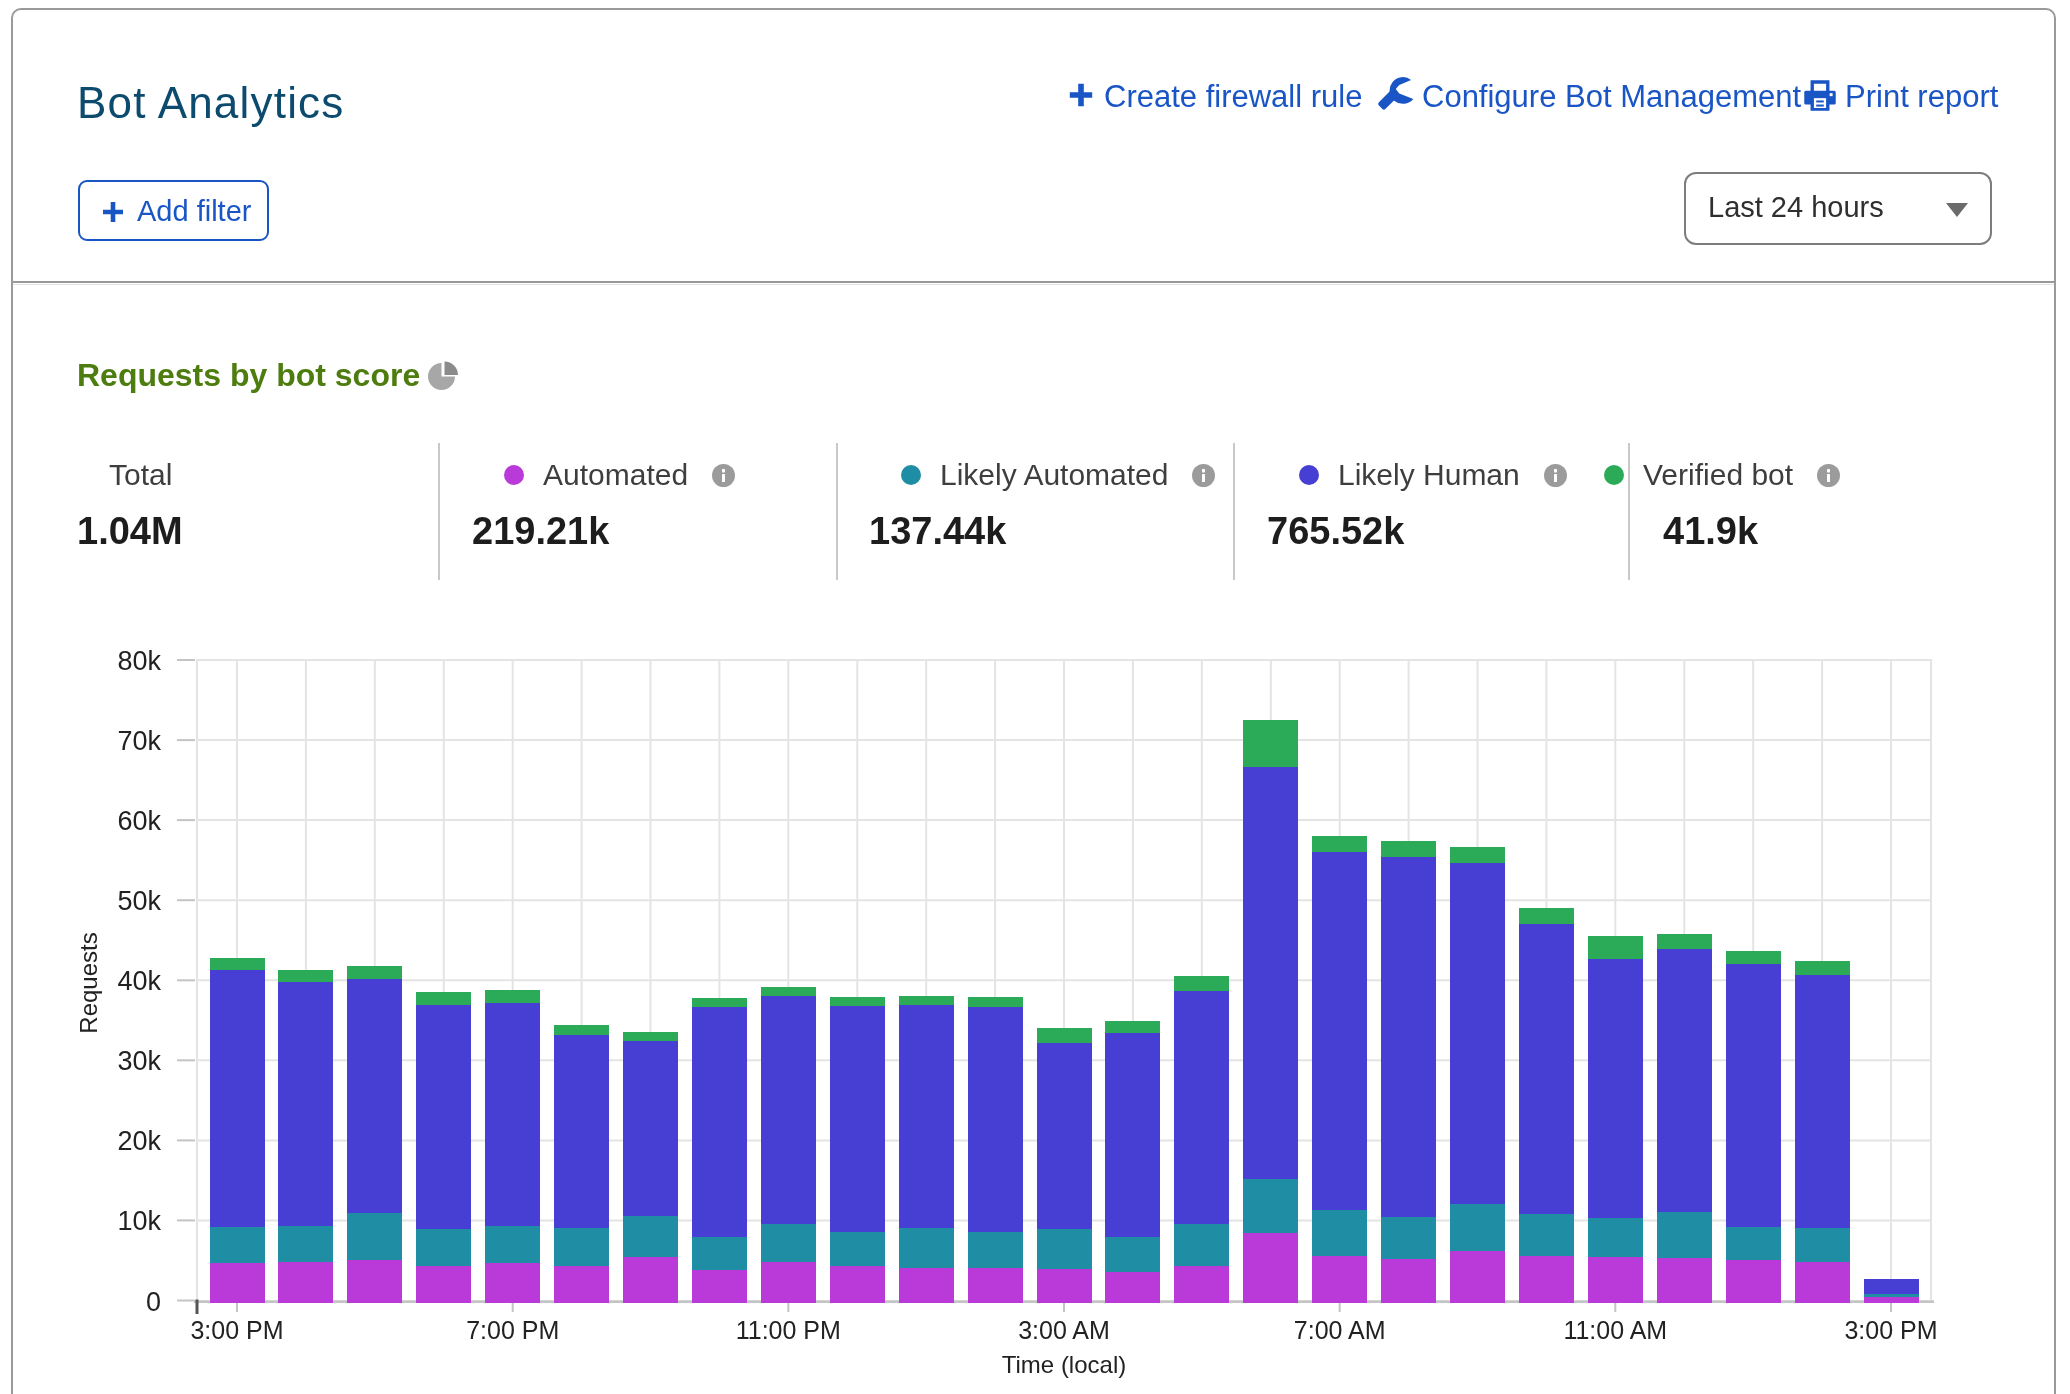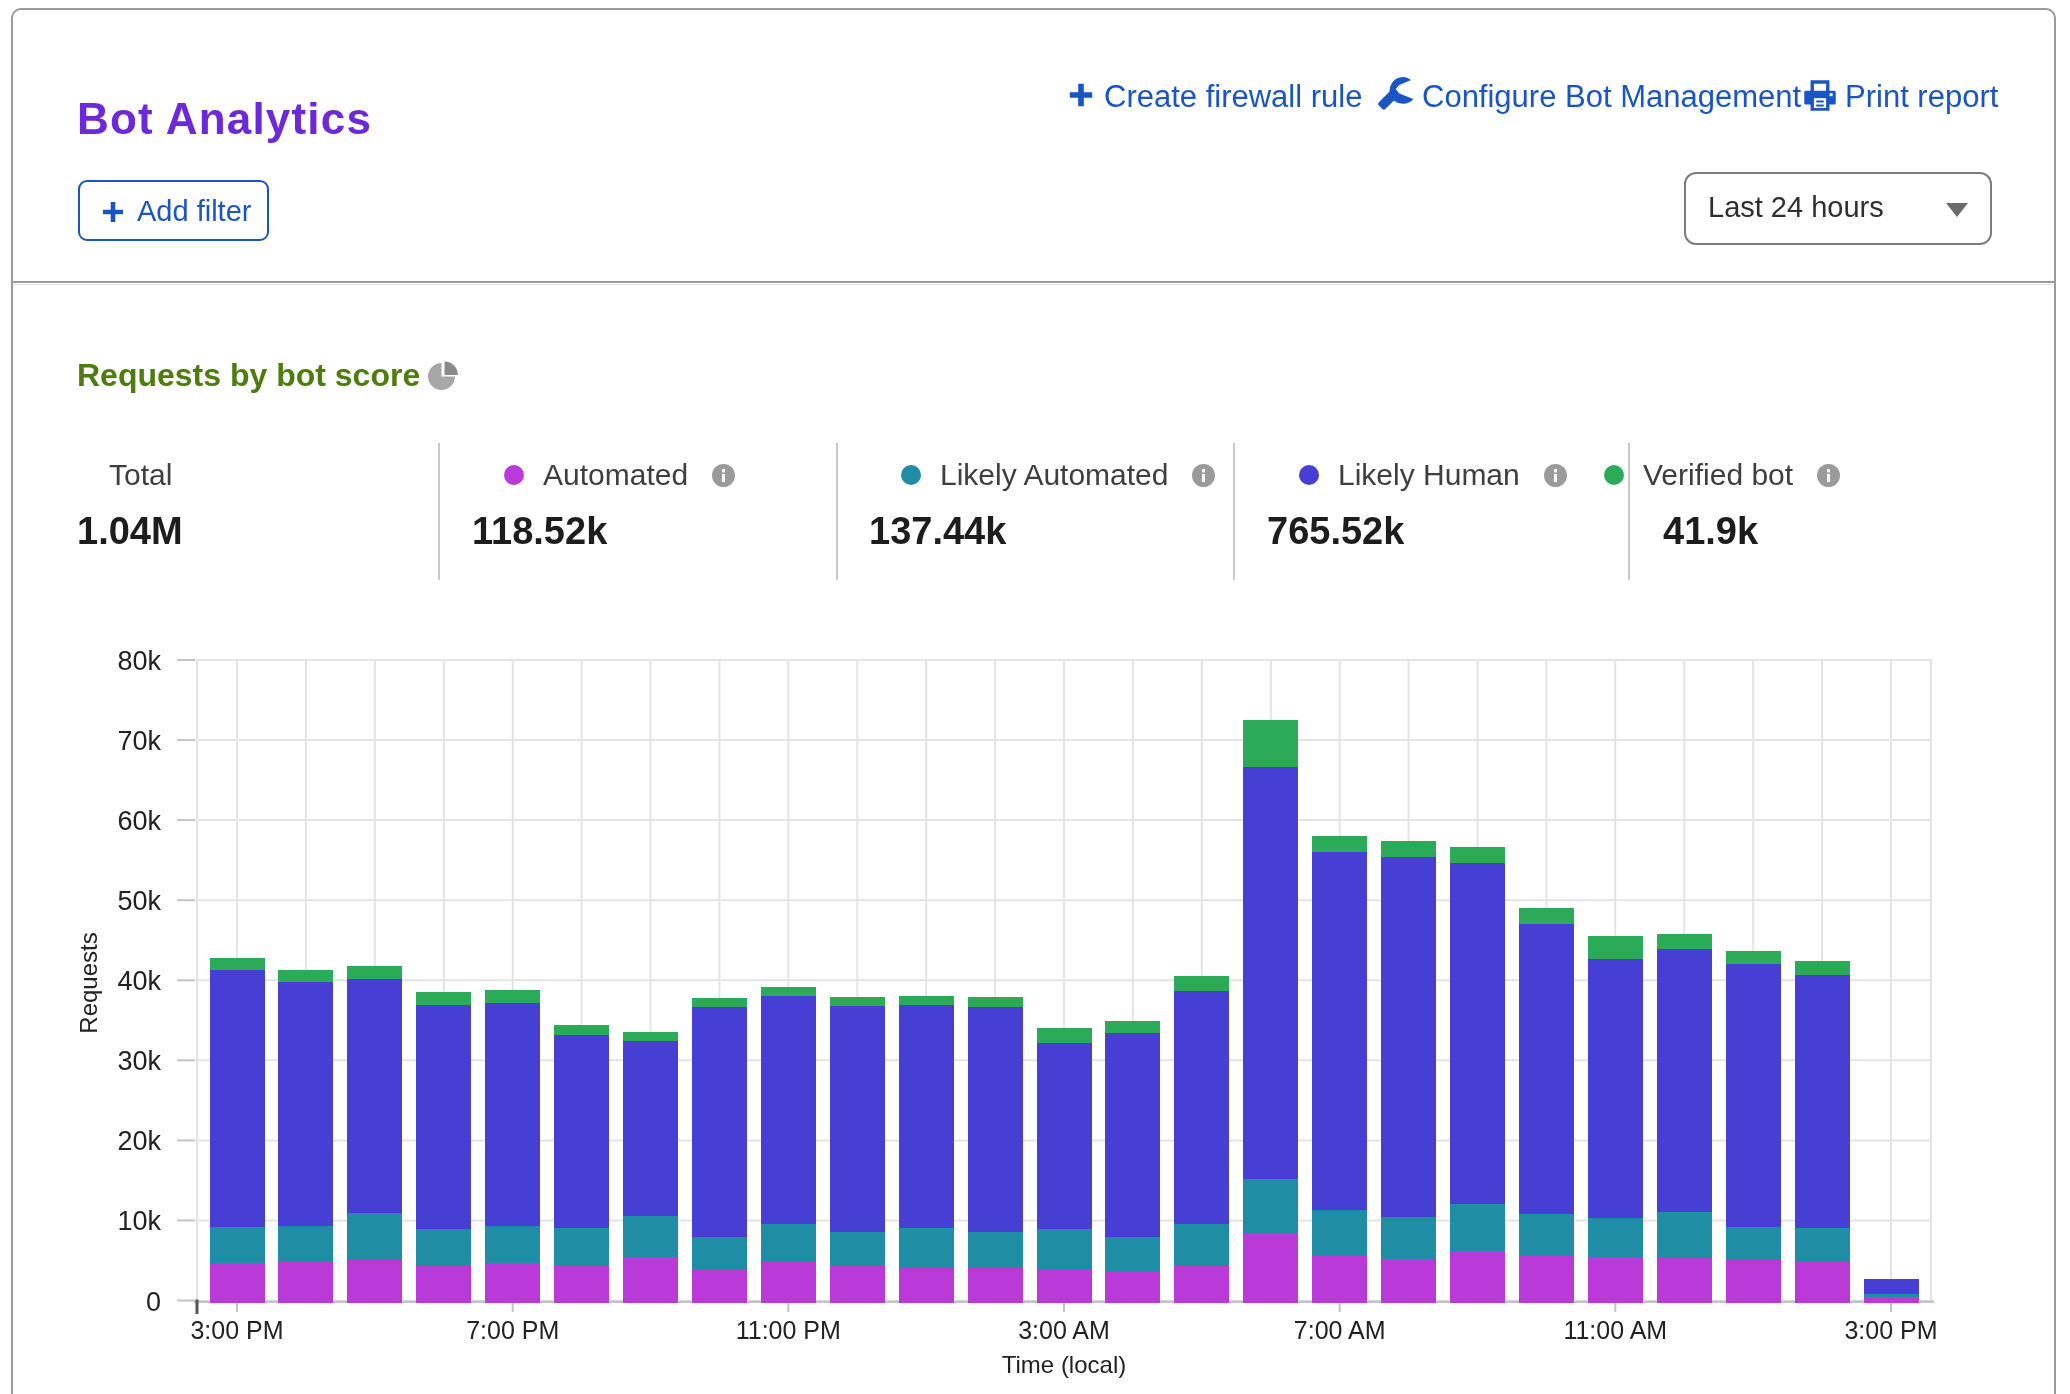--- a/index.html
+++ b/index.html
@@ -1,20 +1,20 @@
 <!DOCTYPE html>
 <html><head><meta charset="utf-8">
 <style>
 * { margin:0; padding:0; box-sizing:border-box; }
 html,body { width:2070px; height:1394px; background:#fff;
   font-family:"Liberation Sans", sans-serif; position:relative; overflow:hidden; }
 .card { position:absolute; left:11px; top:8px; width:2045px; height:1500px;
   border:2px solid #9a9a9a; border-radius:10px; background:#fff; }
-.title { position:absolute; left:77px; top:97px; font-size:44px; line-height:44px;
-  font-weight:bold; color:#6d28d9; letter-spacing:1.2px; }
+.title { position:absolute; left:77px; top:81px; font-size:44px; line-height:44px;
+  font-weight:normal; color:#0c4a6e; letter-spacing:1.2px; }
 .link { position:absolute; top:82px; font-size:31px; line-height:30px; color:#1a55c6; }
 .addfilter { position:absolute; left:78px; top:180px; width:191px; height:61px;
   border:2.5px solid #1a55c6; border-radius:9px; }
 .addfilter .plus { position:absolute; left:21px; top:18px; }
 .addfilter .txt { position:absolute; left:57px; top:15px; font-size:29px; line-height:29px; color:#1a55c6; white-space:nowrap; }
 .dropdown { position:absolute; left:1684px; top:172px; width:308px; height:73px;
   border:2.5px solid #7d7d7d; border-radius:12px; }
 .dropdown .txt { position:absolute; left:22px; top:19px; font-size:29px; line-height:29px; color:#2f2f2f; white-space:nowrap; }
 .dropdown .caret { position:absolute; right:22px; top:29px; width:0; height:0;
   border-left:11px solid transparent; border-right:11px solid transparent; border-top:14px solid #6b6b6b; }
@@ -79,21 +79,21 @@
     <span class="dot" style="background:#ba3ad9"></span>
     <span>Automated</span>
     <span class="info">
       <svg width="23" height="23" viewBox="0 0 23 23">
         <circle cx="11.5" cy="11.5" r="11.5" fill="#9b9b9b"></circle>
         <rect x="10" y="5" width="3" height="3.4" rx="0.6" fill="#fff"></rect>
         <rect x="10" y="10" width="3" height="8" rx="0.6" fill="#fff"></rect>
       </svg>
     </span>
   </div>
-<div class="sval" style="left:472px">118.52k</div>
+<div class="sval" style="left:472px">219.21k</div>
 <div class="slabel" style="left:869px">
     <span class="dot" style="background:#1f8da4"></span>
     <span>Likely Automated</span>
     <span class="info">
       <svg width="23" height="23" viewBox="0 0 23 23">
         <circle cx="11.5" cy="11.5" r="11.5" fill="#9b9b9b"></circle>
         <rect x="10" y="5" width="3" height="3.4" rx="0.6" fill="#fff"></rect>
         <rect x="10" y="10" width="3" height="8" rx="0.6" fill="#fff"></rect>
       </svg>
     </span>

